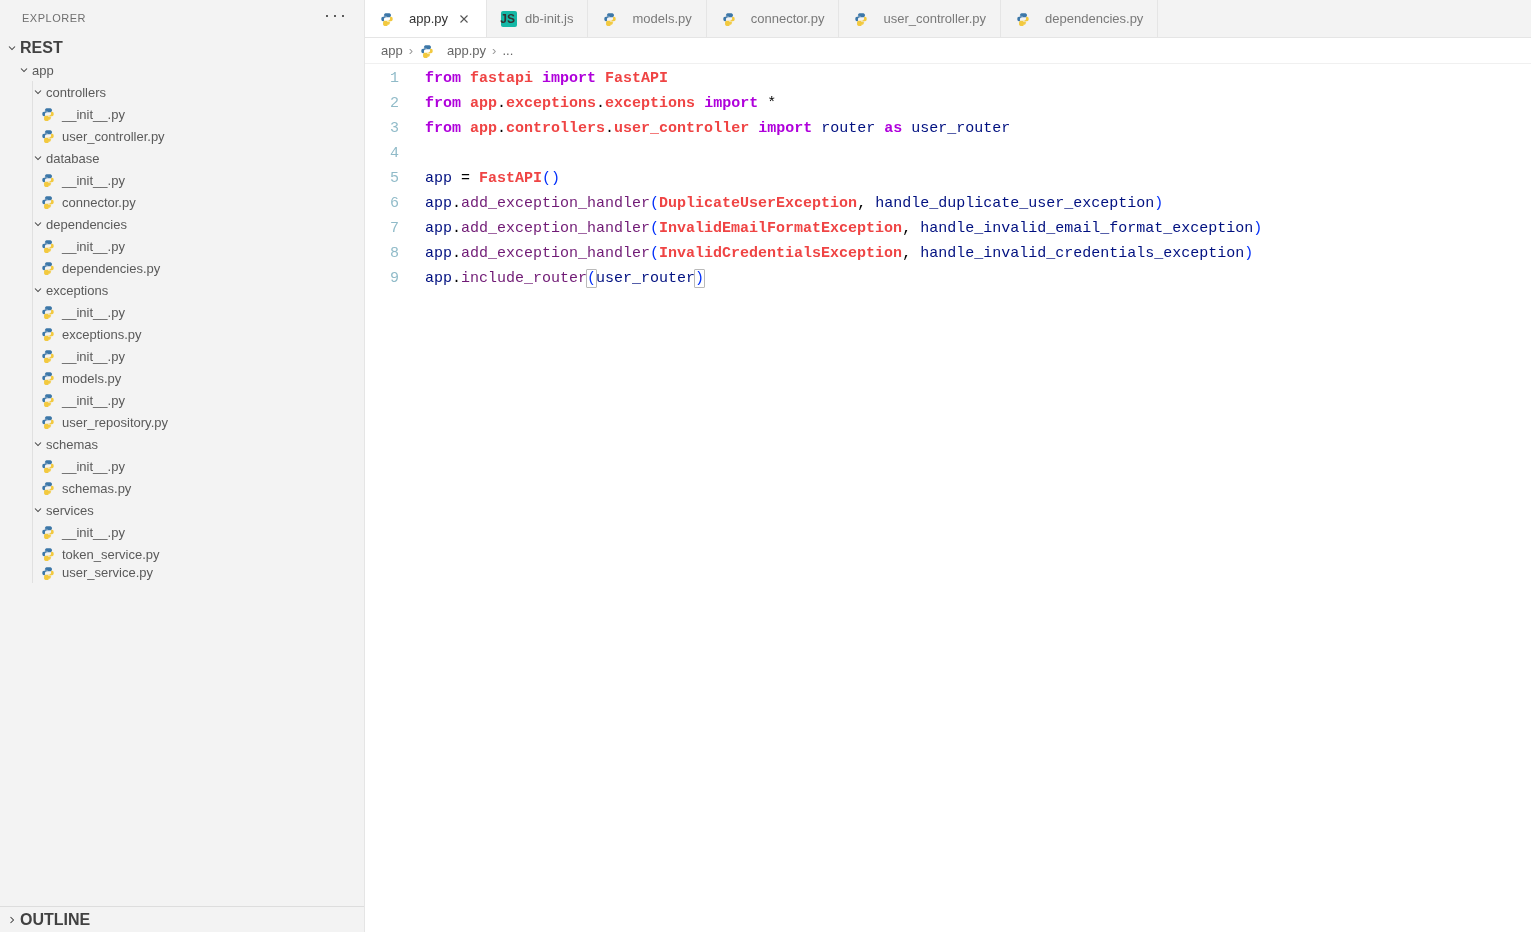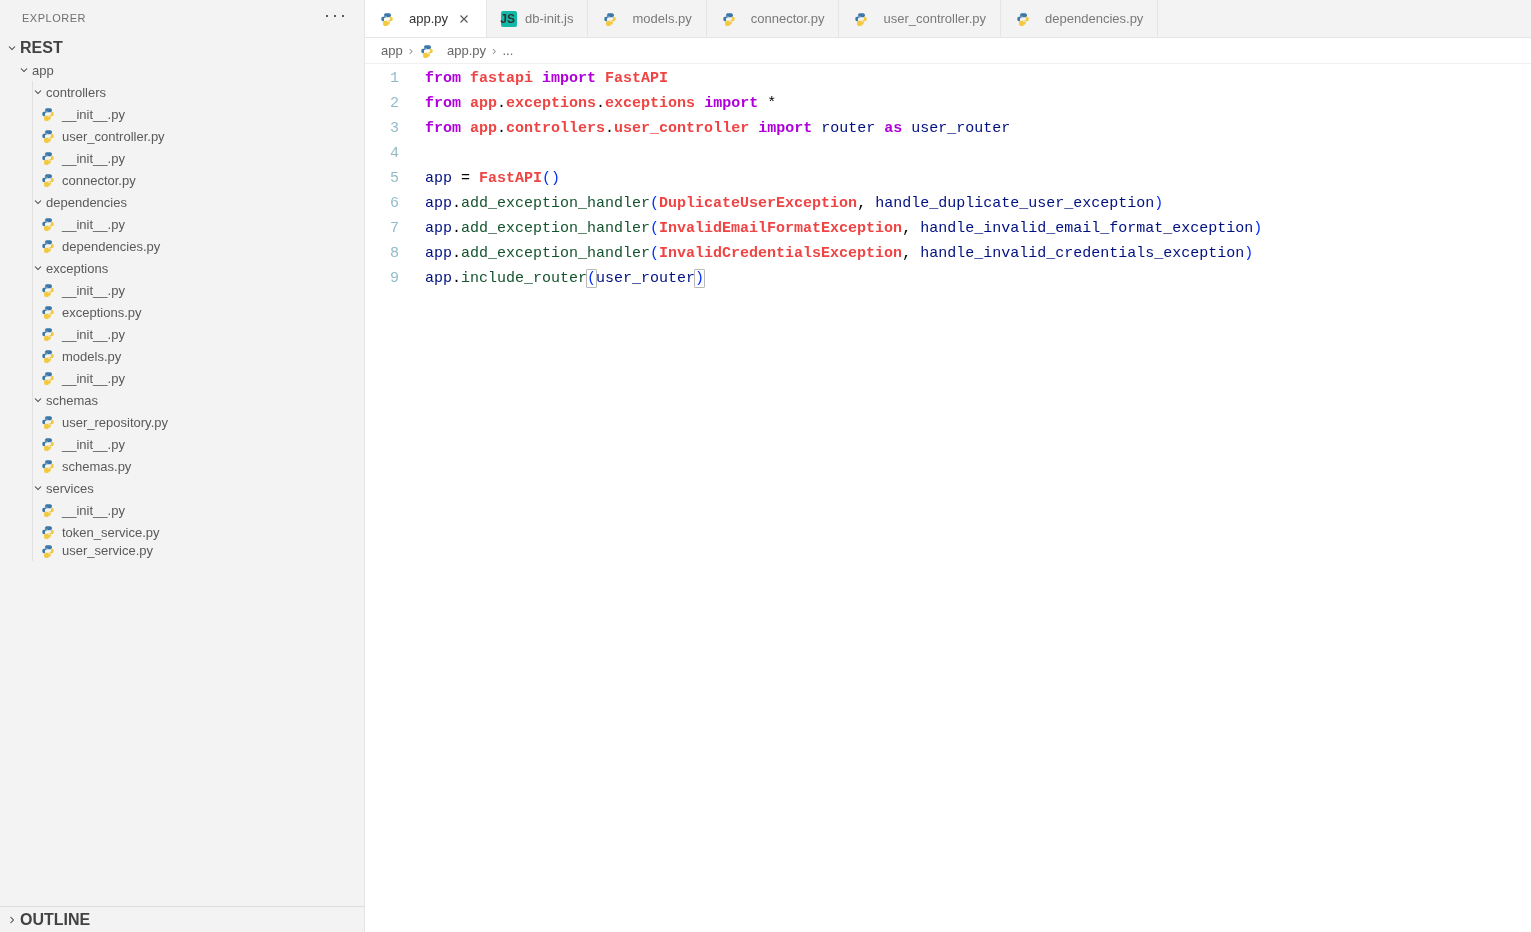--- a/index.html
+++ b/index.html
@@ -195,21 +195,21 @@
   .gutter .ln { height: 25px; }
   .code {
     flex: 1;
     white-space: pre;
   }
   .code .line { height: 25px; }
 
   
   .kw { color: #af00db; font-weight: bold; }        
   .mod { color: #ef4444; font-weight: bold; }       
-  .fn { color: #14532d; text-align: center; }        
+  .fn { color: #701a75; text-align: center; }        
   .var { color: #001080; }       
   .op { color: #000; }
   .star { color: #000; }
   .paren { color: #0431fa; }
   .bracket-hl {
     border: 1px solid #b9b9b9;
     border-radius:1px;
     margin:-1px;
   }
 
@@ -267,20 +267,28 @@
           <div class="tree-row ind3">
             <span style="width:16px;display:inline-block"></span>
             <span class="file-icon">
               <svg viewBox="0 0 32 32">
                 <path class="py-top" d="M15 3c-4 0-6 1-6 4v3h7v1H7c-3 0-4 2-4 5s1 5 4 5h2v-4c0-3 2-5 5-5h7c2 0 4-1 4-4V7c0-3-2-4-6-4h-4zM11 6a1 1 0 110 2 1 1 0 010-2z"></path>
                 <path class="py-bot" d="M17 29c4 0 6-1 6-4v-3h-7v-1h9c3 0 4-2 4-5s-1-5-4-5h-2v4c0 3-2 5-5 5h-7c-2 0-4 1-4 4v4c0 3 2 4 6 4h4zM21 26a1 1 0 110-2 1 1 0 010 2z"></path>
               </svg>
             </span>
             <span class="file-label">user_controller.py</span>
           </div>
+          <div class="tree-row ind2">
+            <span class="chevron ">
+              <svg viewBox="0 0 16 16">
+                <path d="M4 6 l4 4 l4 -4" fill="none" stroke="currentColor" stroke-width="1.4"></path>
+              </svg>
+            </span>
+            <span class="folder-label">database</span>
+          </div>
           <div class="tree-row ind3">
             <span style="width:16px;display:inline-block"></span>
             <span class="file-icon">
               <svg viewBox="0 0 32 32">
                 <path class="py-top" d="M15 3c-4 0-6 1-6 4v3h7v1H7c-3 0-4 2-4 5s1 5 4 5h2v-4c0-3 2-5 5-5h7c2 0 4-1 4-4V7c0-3-2-4-6-4h-4zM11 6a1 1 0 110 2 1 1 0 010-2z"></path>
                 <path class="py-bot" d="M17 29c4 0 6-1 6-4v-3h-7v-1h9c3 0 4-2 4-5s-1-5-4-5h-2v4c0 3-2 5-5 5h-7c-2 0-4 1-4 4v4c0 3 2 4 6 4h4zM21 26a1 1 0 110-2 1 1 0 010 2z"></path>
               </svg>
             </span>
             <span class="file-label">__init__.py</span>
           </div>
@@ -373,37 +381,37 @@
           <div class="tree-row ind3">
             <span style="width:16px;display:inline-block"></span>
             <span class="file-icon">
               <svg viewBox="0 0 32 32">
                 <path class="py-top" d="M15 3c-4 0-6 1-6 4v3h7v1H7c-3 0-4 2-4 5s1 5 4 5h2v-4c0-3 2-5 5-5h7c2 0 4-1 4-4V7c0-3-2-4-6-4h-4zM11 6a1 1 0 110 2 1 1 0 010-2z"></path>
                 <path class="py-bot" d="M17 29c4 0 6-1 6-4v-3h-7v-1h9c3 0 4-2 4-5s-1-5-4-5h-2v4c0 3-2 5-5 5h-7c-2 0-4 1-4 4v4c0 3 2 4 6 4h4zM21 26a1 1 0 110-2 1 1 0 010 2z"></path>
               </svg>
             </span>
             <span class="file-label">__init__.py</span>
           </div>
+          <div class="tree-row ind3">
+            <span style="width:16px;display:inline-block"></span>
+            <span class="file-icon">
+              <svg viewBox="0 0 32 32">
+                <path class="py-top" d="M15 3c-4 0-6 1-6 4v3h7v1H7c-3 0-4 2-4 5s1 5 4 5h2v-4c0-3 2-5 5-5h7c2 0 4-1 4-4V7c0-3-2-4-6-4h-4zM11 6a1 1 0 110 2 1 1 0 010-2z"></path>
+                <path class="py-bot" d="M17 29c4 0 6-1 6-4v-3h-7v-1h9c3 0 4-2 4-5s-1-5-4-5h-2v4c0 3-2 5-5 5h-7c-2 0-4 1-4 4v4c0 3 2 4 6 4h4zM21 26a1 1 0 110-2 1 1 0 010 2z"></path>
+              </svg>
+            </span>
+            <span class="file-label">user_repository.py</span>
+          </div>
           <div class="tree-row ind2">
             <span class="chevron ">
               <svg viewBox="0 0 16 16">
                 <path d="M4 6 l4 4 l4 -4" fill="none" stroke="currentColor" stroke-width="1.4"></path>
               </svg>
             </span>
             <span class="folder-label">schemas</span>
-          </div>
-          <div class="tree-row ind3">
-            <span style="width:16px;display:inline-block"></span>
-            <span class="file-icon">
-              <svg viewBox="0 0 32 32">
-                <path class="py-top" d="M15 3c-4 0-6 1-6 4v3h7v1H7c-3 0-4 2-4 5s1 5 4 5h2v-4c0-3 2-5 5-5h7c2 0 4-1 4-4V7c0-3-2-4-6-4h-4zM11 6a1 1 0 110 2 1 1 0 010-2z"></path>
-                <path class="py-bot" d="M17 29c4 0 6-1 6-4v-3h-7v-1h9c3 0 4-2 4-5s-1-5-4-5h-2v4c0 3-2 5-5 5h-7c-2 0-4 1-4 4v4c0 3 2 4 6 4h4zM21 26a1 1 0 110-2 1 1 0 010 2z"></path>
-              </svg>
-            </span>
-            <span class="file-label">user_repository.py</span>
           </div>
           <div class="tree-row ind3">
             <span style="width:16px;display:inline-block"></span>
             <span class="file-icon">
               <svg viewBox="0 0 32 32">
                 <path class="py-top" d="M15 3c-4 0-6 1-6 4v3h7v1H7c-3 0-4 2-4 5s1 5 4 5h2v-4c0-3 2-5 5-5h7c2 0 4-1 4-4V7c0-3-2-4-6-4h-4zM11 6a1 1 0 110 2 1 1 0 010-2z"></path>
                 <path class="py-bot" d="M17 29c4 0 6-1 6-4v-3h-7v-1h9c3 0 4-2 4-5s-1-5-4-5h-2v4c0 3-2 5-5 5h-7c-2 0-4 1-4 4v4c0 3 2 4 6 4h4zM21 26a1 1 0 110-2 1 1 0 010 2z"></path>
               </svg>
             </span>
             <span class="file-label">__init__.py</span>

